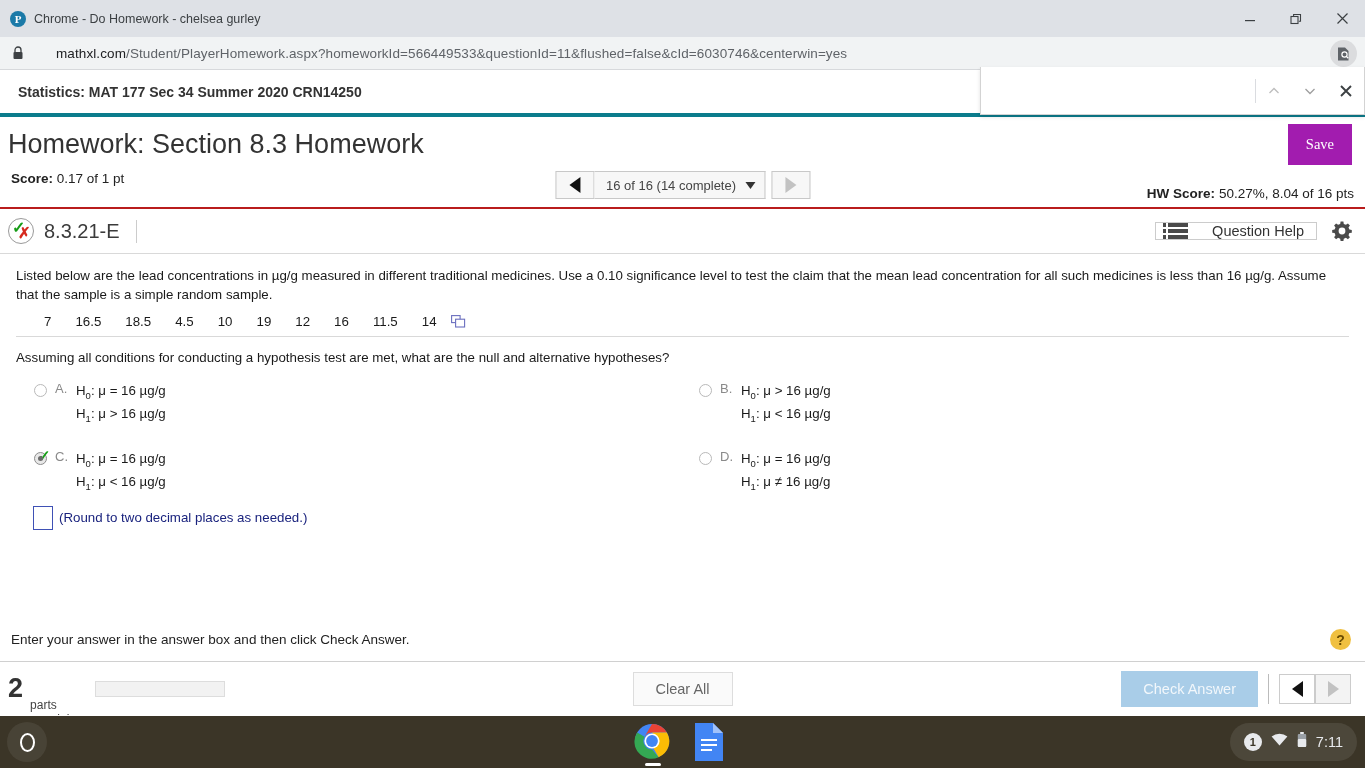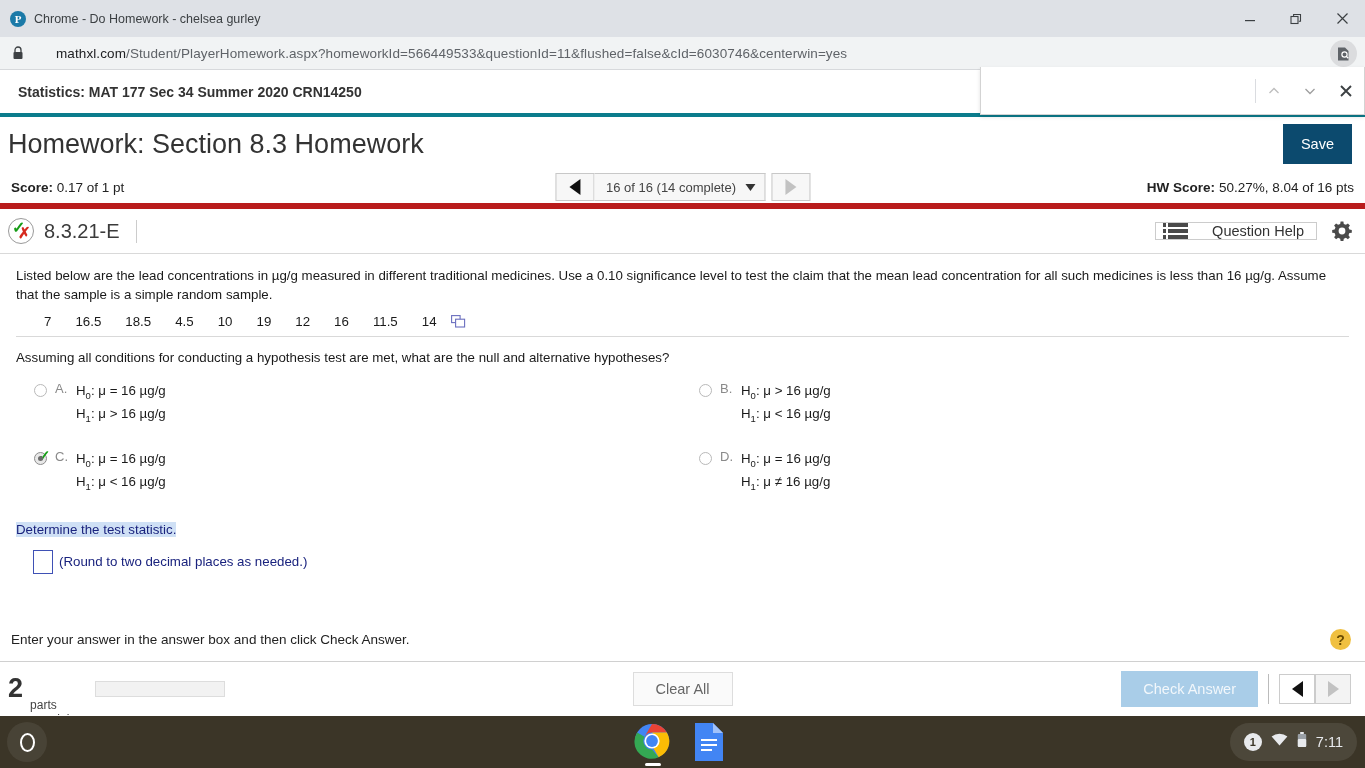--- a/index.html
+++ b/index.html
@@ -83,30 +83,31 @@
     text-align: right;
   }
 
   
   .hw-title-row {
     height: 54px; display: flex; align-items: center;
     justify-content: space-between; padding: 0 13px 0 8px;
   }
   .hw-title { font-size: 27px; color: #333; font-weight: normal; }
   .save-btn {
-    background: #0c4a6e; color: #fff; border: none;
+    background: #a21caf; color: #fff; border: none;
     font-size: 14.5px; padding: 12px 18px; cursor: pointer;
-    font-family: Liberation Sans, sans-serif;
+    font-family: Liberation Serif, serif;
   }
 
   
   .score-bar {
-    height: 38px; display: flex; align-items: center;
-    border-bottom: 6px solid #b91c1c; padding: 0 11px;
+    height: 38px; display: flex; 
+    border-bottom: 2px solid #b91c1c; padding: 0 11px;
     position: relative;
+    flex-direction: column;
   }
   .score-text { font-size: 13.5px; color: #222; }
   .score-text b { font-weight: bold; }
   .qnav {
     position: absolute; left: 50%; transform: translateX(-50%);
     display: flex; align-items: center;
   }
   .qnav-prev, .qnav-next {
     width: 39px; height: 28px; border: 1px solid #c8c8c8;
     background: #f7f7f7; display: flex; align-items: center;
@@ -484,23 +485,20 @@
     <div class="choice">
       <span class="radio"></span>
       <span class="choice-letter">D.</span>
       <span class="hyp">
         <span>H</span><sub>0</sub><span>: μ = 16 µg/g</span><br>
         <span>H</span><sub>1</sub><span>: μ ≠ 16 µg/g</span>
       </span>
     </div>
   </div>
 
-  <div class="det-line">
-    <span class="det-text">Determine the test statistic.</span>
-  </div>
 
   <div class="answer-line">
     <input class="answer-box" value="" style="">
     <span class="answer-hint">(Round to two decimal places as needed.)</span>
   </div>
 </div>
 
 <div class="footer-instr">
   <span class="footer-instr-text">Enter your answer in the answer box and then click Check Answer.</span>
   <span class="help-circle">?</span>

